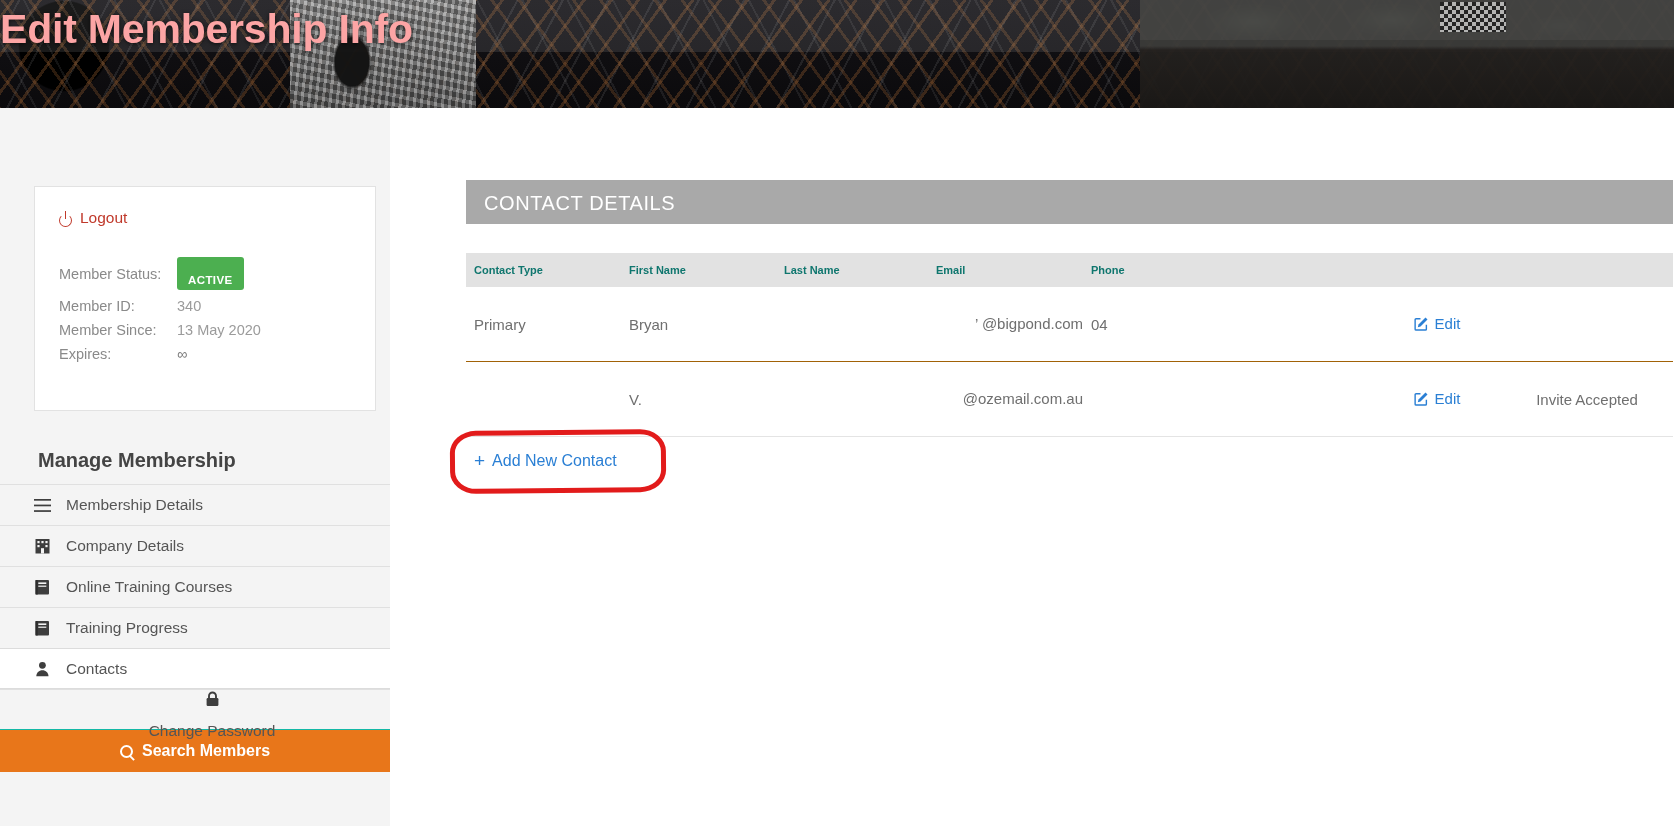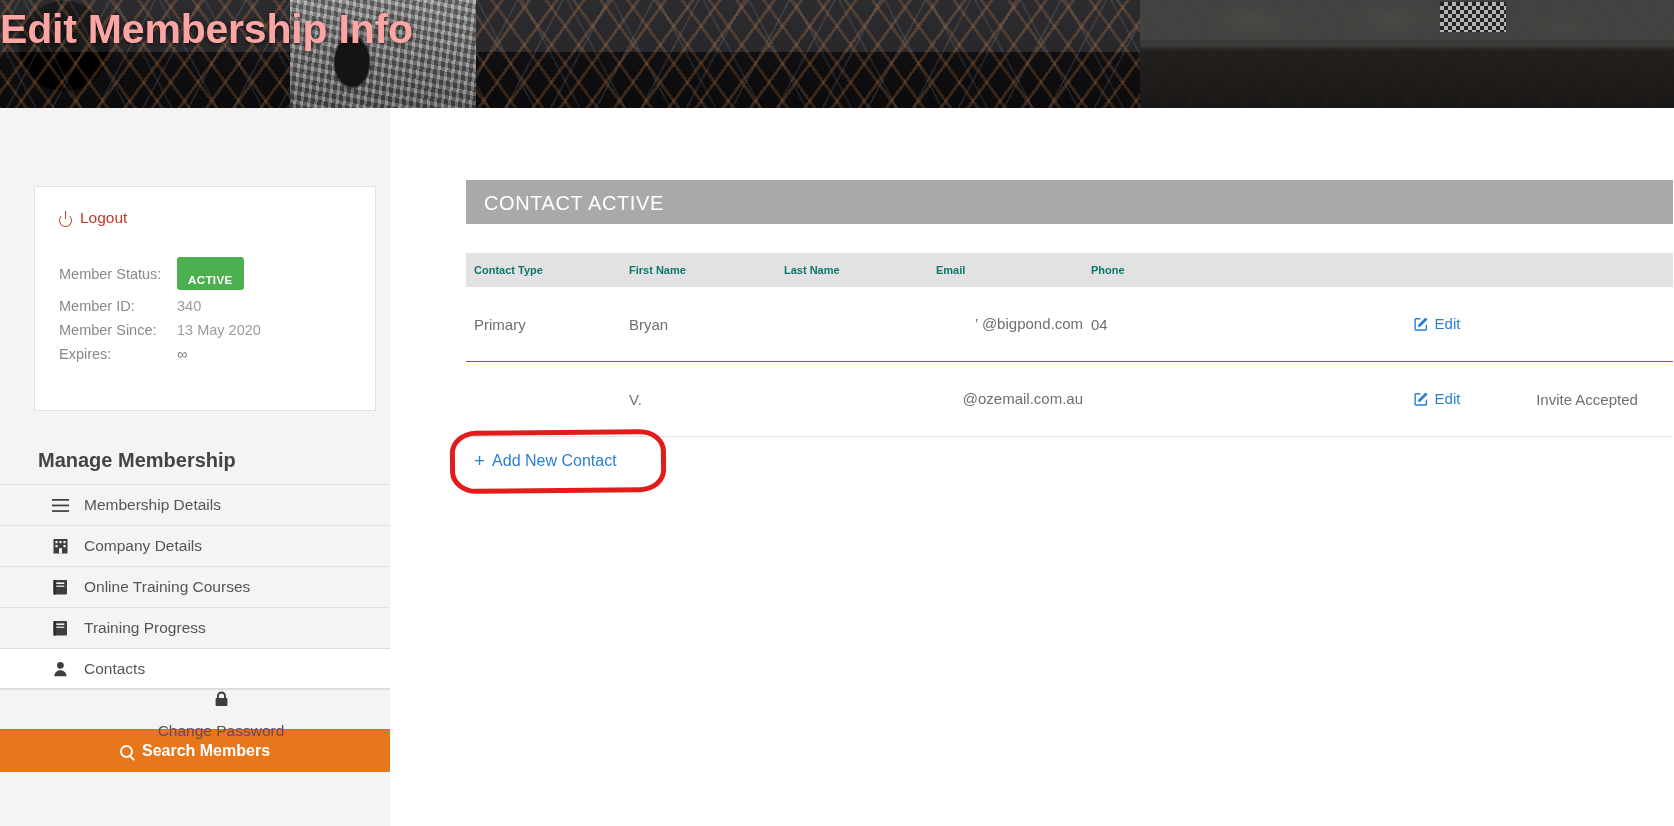--- a/index.html
+++ b/index.html
@@ -174,21 +174,21 @@
     font-weight: bold;
     color: #444444;
     padding-bottom: 12px;
   }
   .nav-list { list-style: none; margin: 0 0 0 0; padding: 0; }
   .nav-item {
     display: flex;
     align-items: center;
     gap: 15px;
     height: 41px;
-    padding-left: 52px;
+    padding-left: 34px;
     border-top: 1px solid #e0e0e0;
     color: #555555;
     font-size: 15.5px;
     cursor: pointer;
     background: transparent;
   }
   .nav-item:last-child { border-bottom: 1px solid #14b8a6; flex-direction: column; }
   .nav-item.active {
     background: #ffffff;
     border-top: 1px solid #dcdcdc;
@@ -447,21 +447,21 @@
     </ul>
 
     <div class="search-btn">
       <span class="mag"></span>
       <span>Search Members</span>
     </div>
   </aside>
 
   <main class="main">
 
-    <div class="section-bar">CONTACT ACTIVE</div>
+    <div class="section-bar">CONTACT DETAILS</div>
 
     <table class="ctbl">
       <colgroup>
         <col class="col-type">
           <col class="col-first">
           <col class="col-last">
         <col class="col-email">
           <col class="col-phone">
           <col class="col-edit">
           <col class="col-status">

